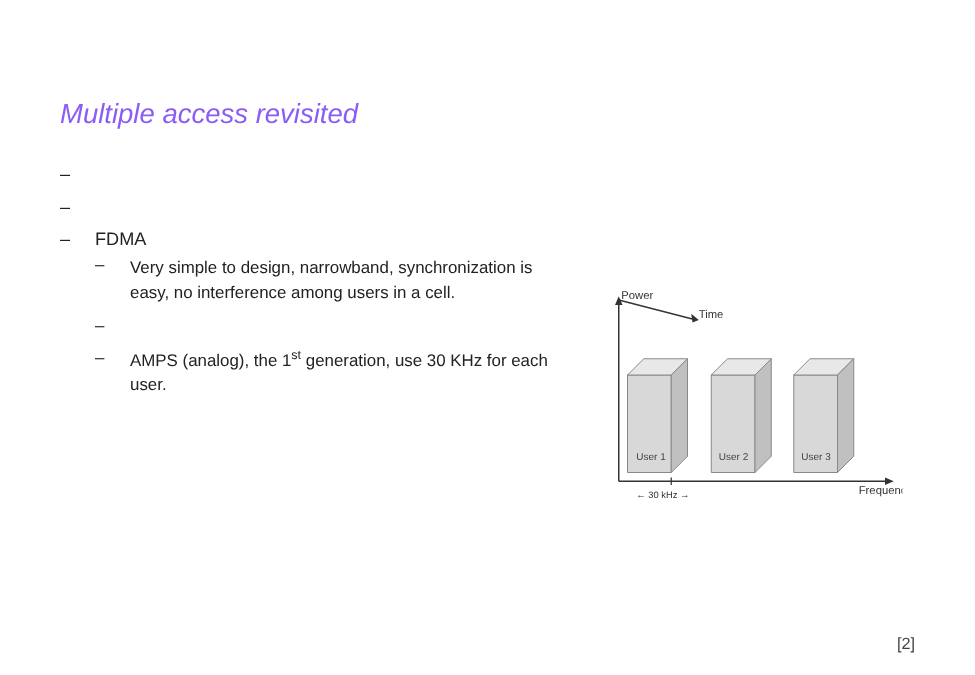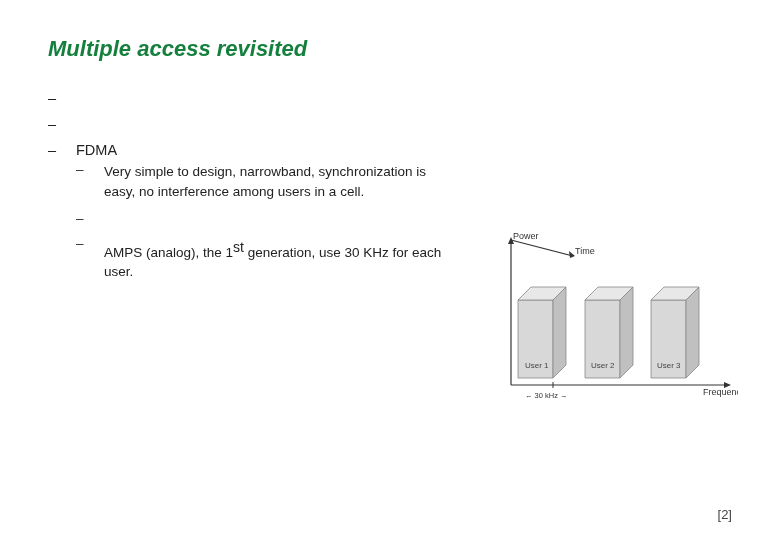--- a/index.html
+++ b/index.html
@@ -13,25 +13,26 @@
       overflow: hidden;
       position: relative;
     }
     .slide {
       width: 780px;
       height: 540px;
       padding: 36px 48px 24px 48px;
       position: relative;
     }
     .title {
-      color: #15803d;
+      color: #8b5cf6;
       font-size: 22px;
-      font-weight: bold;
+      font-weight: normal;
       margin-bottom: 28px;
       font-style: italic;
+      margin-top: 42px;
     }
     .bullet-list {
       list-style: none;
       padding: 0;
       margin: 0;
     }
     .bullet-item {
       display: flex;
       align-items: flex-start;
       margin-bottom: 10px;
@@ -63,26 +64,26 @@
       max-width: 340px;
       line-height: 1.45;
     }
     .fdma-label {
       font-weight: normal;
     }
     .amps-label {
       font-weight: normal;
     }
     sup {
-      font-size: 14px;
+      font-size: 10px;
       vertical-align: super;
     }
     .diagram-area {
       position: absolute;
-      right: 42px;
+      right: 58px;
       top: 230px;
       width: 265px;
       height: 190px;
     }
     .diagram-svg {
       width: 100%;
       height: 100%;
     }
     .page-number {
       position: absolute;

